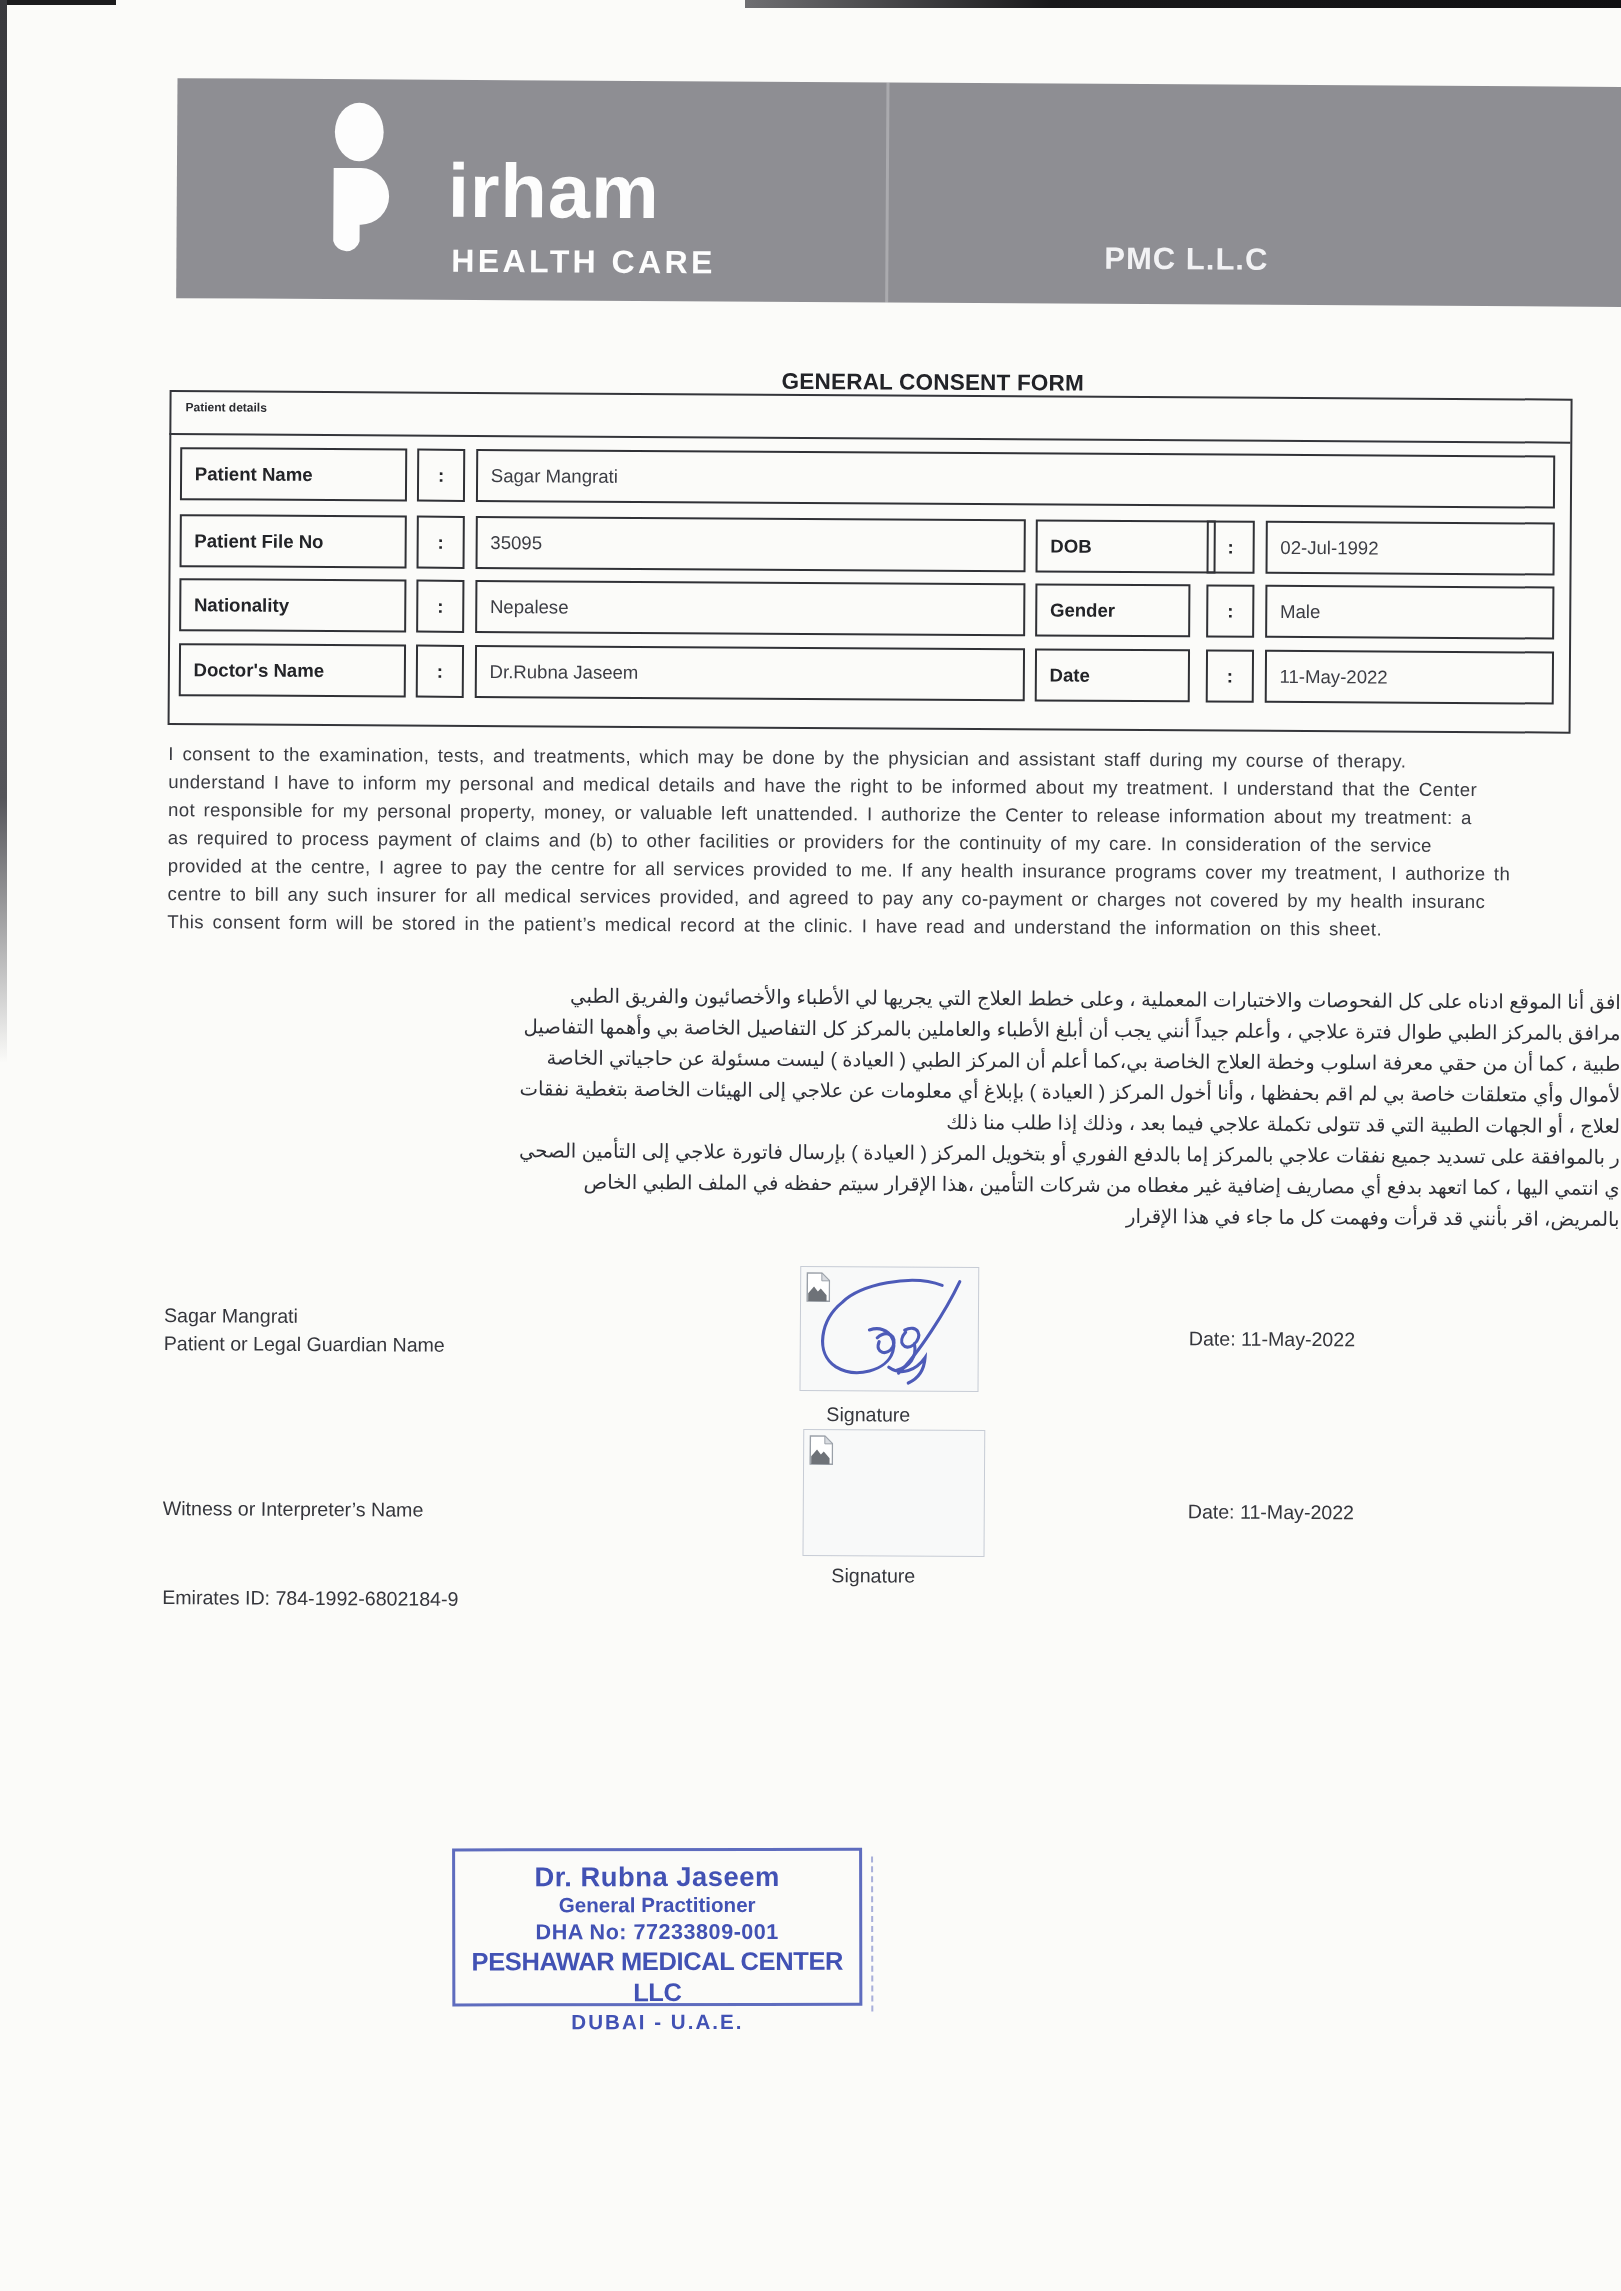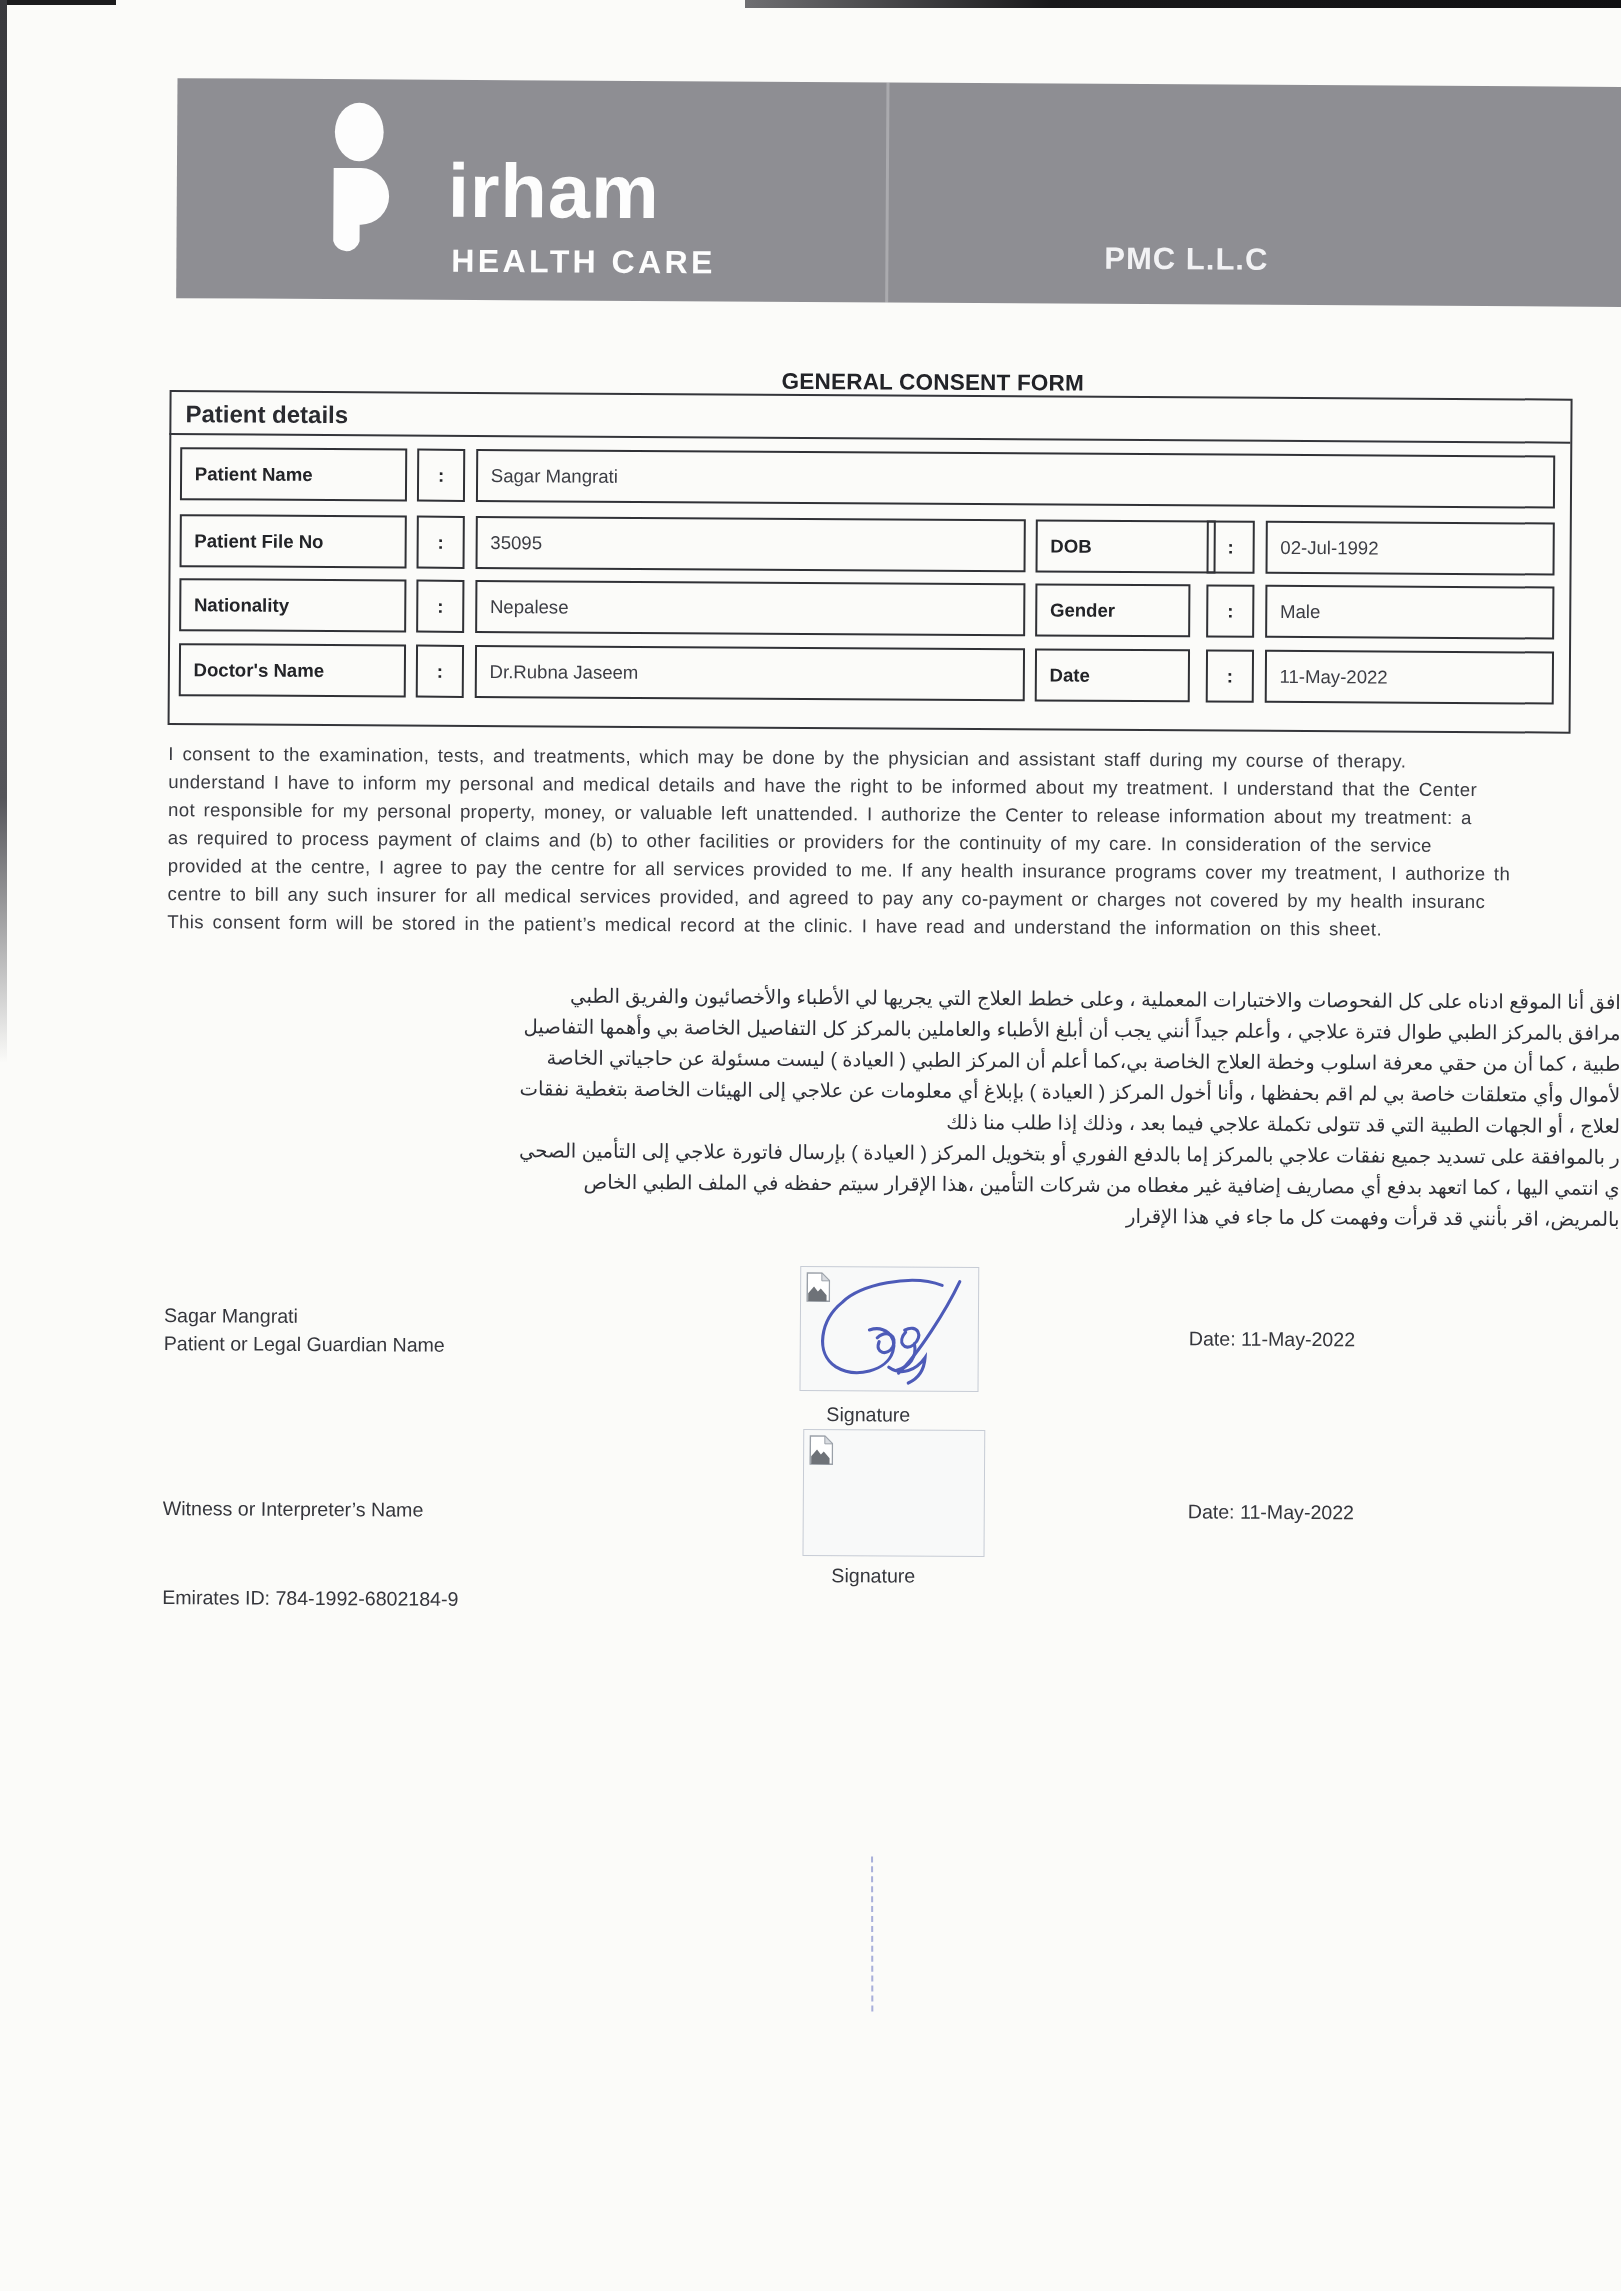--- a/index.html
+++ b/index.html
@@ -26,21 +26,21 @@
   .brand-name{position:absolute;left:449px;top:149px;font-size:76px;font-weight:700;color:#fdfdfd;letter-spacing:1px;}
   .brand-sub{position:absolute;left:453px;top:245px;font-size:32px;font-weight:700;color:#fdfdfd;letter-spacing:3.4px;}
   .company{position:absolute;left:1106px;top:239px;font-size:31px;font-weight:700;color:#f2f2f4;letter-spacing:1px;}
   .logo-icon{position:absolute;left:323px;top:104px;}
 
   
   .form-title{position:absolute;left:784px;top:369px;font-size:22.5px;font-weight:700;color:#222328;letter-spacing:0.2px;white-space:nowrap;}
 
   
   .panel{position:absolute;left:172px;top:394px;width:1399px;height:331px;border:2.5px solid #34353a;}
-  .panel-heading{position:absolute;left:188px;top:404px;font-size:24px;font-weight:700;color:#2a2b30;}
+  .panel-heading{position:absolute;left:188px;top:404px;font-size:12px;font-weight:700;color:#2a2b30;}
   .panel-sep{position:absolute;left:172px;top:437px;width:1401px;height:0;border-top:2.5px solid #34353a;}
   .pbox{position:absolute;border:2px solid #303136;display:flex;align-items:center;box-sizing:border-box;background:transparent;}
   .pbox.lab{font-weight:700;color:#232428;font-size:18.6px;padding-left:12.7px;}
   .pbox.val{color:#3c3d44;font-size:18.6px;padding-left:12.7px;}
   .pbox.col{justify-content:center;font-weight:700;color:#232428;font-size:18.6px;}
 
   
   .consent-en{position:absolute;left:173px;top:747px;width:1529px;}
   .en-line{white-space:nowrap;height:28px;font-size:18.6px;color:#3a3b41;letter-spacing:0.4px;word-spacing:2.9px;}
 
@@ -167,17 +167,24 @@
         <path d="M1,1 h15 l8,8 v21 h-23 z" fill="#ffffff" stroke="#9aa0a8" stroke-width="1.5"></path>
         <path d="M16,1 l8,8 h-8 z" fill="#d9dce1" stroke="#9aa0a8"></path>
         <path d="M2,22 l6,-7 4,5 3,-3 6,7 v6 h-19 z" fill="#6e7278"></path>
       </svg>
     </div>
     <div class="sig-caption" style="left:841px;top:1564px;">Signature</div>
     <div class="txt" style="left:1197px;top:1498px;">Date: 11-May-2022</div>
 
     <div class="txt" style="left:172px;top:1590px;">Emirates ID: 784-1992-6802184-9</div>
 
+    <div class="stamp">
+      <div class="stamp-l1">Dr. Rubna Jaseem</div>
+      <div class="stamp-l2">General Practitioner</div>
+      <div class="stamp-l3">DHA No: 77233809-001</div>
+      <div class="stamp-l4">PESHAWAR MEDICAL CENTER LLC</div>
+      <div class="stamp-l5">DUBAI - U.A.E.</div>
+    </div>
     <div class="stamp-edge"></div>
 
   </div>
 </div>
 
 
 </body></html>

